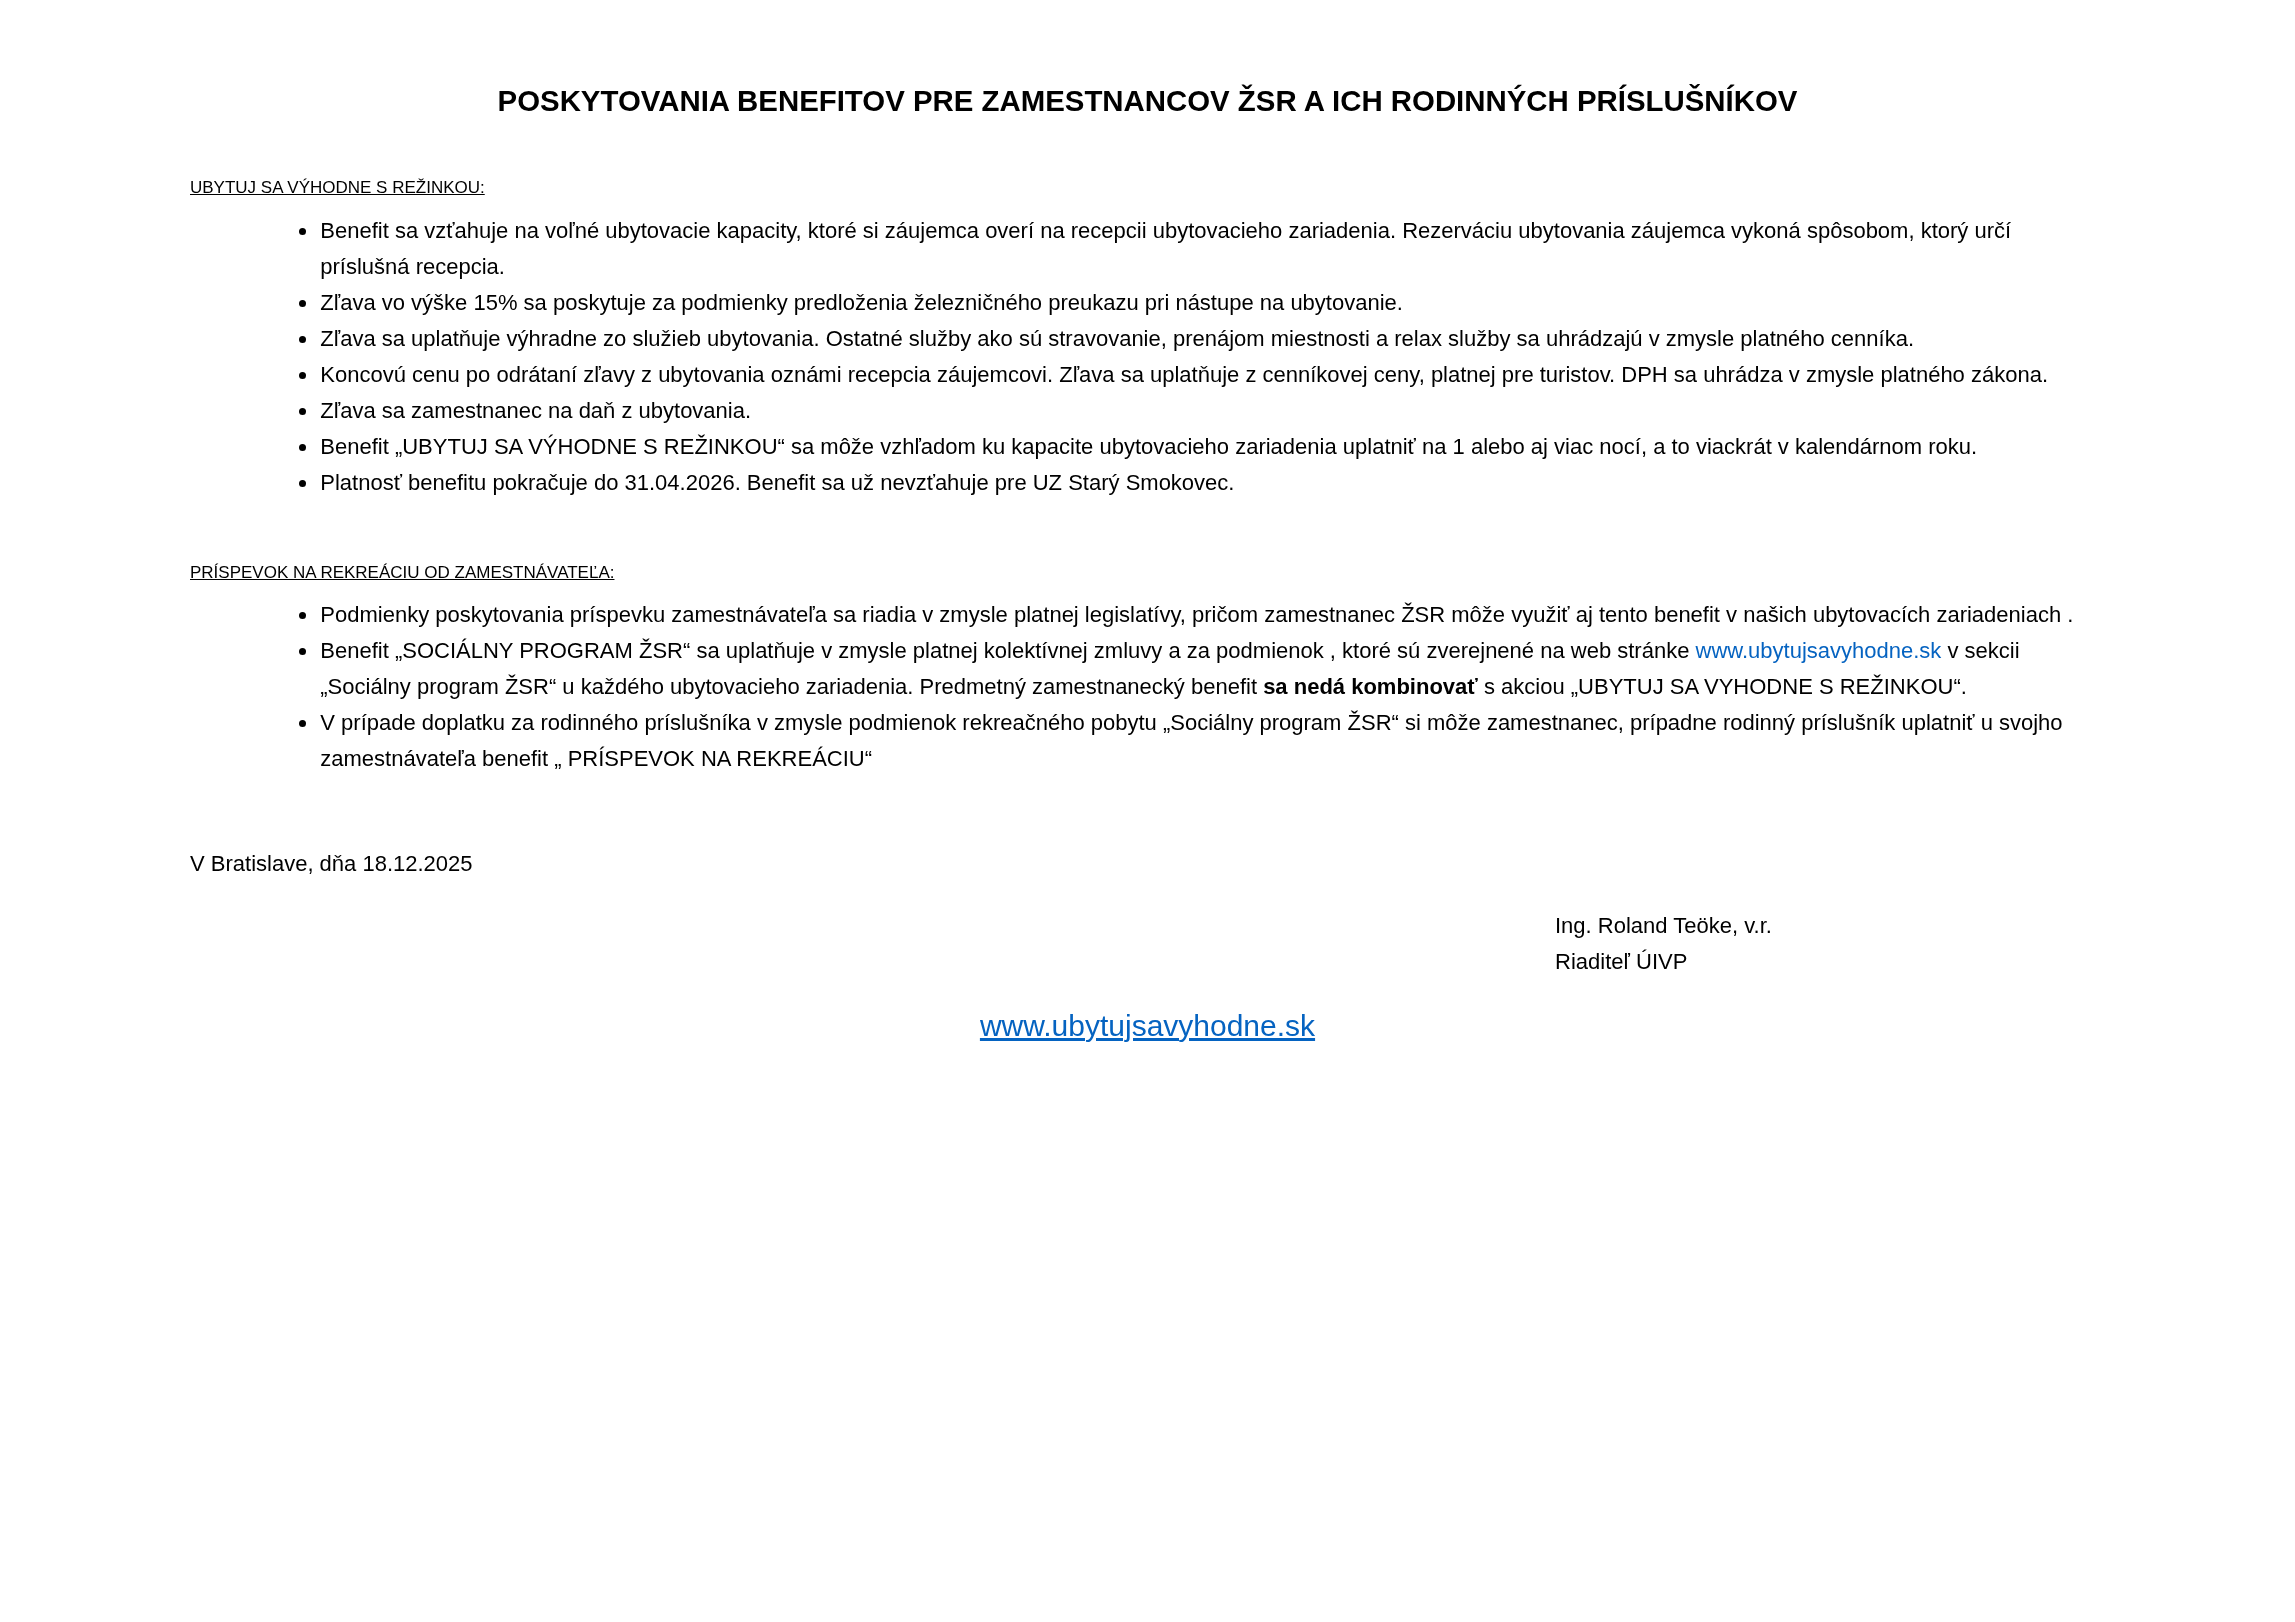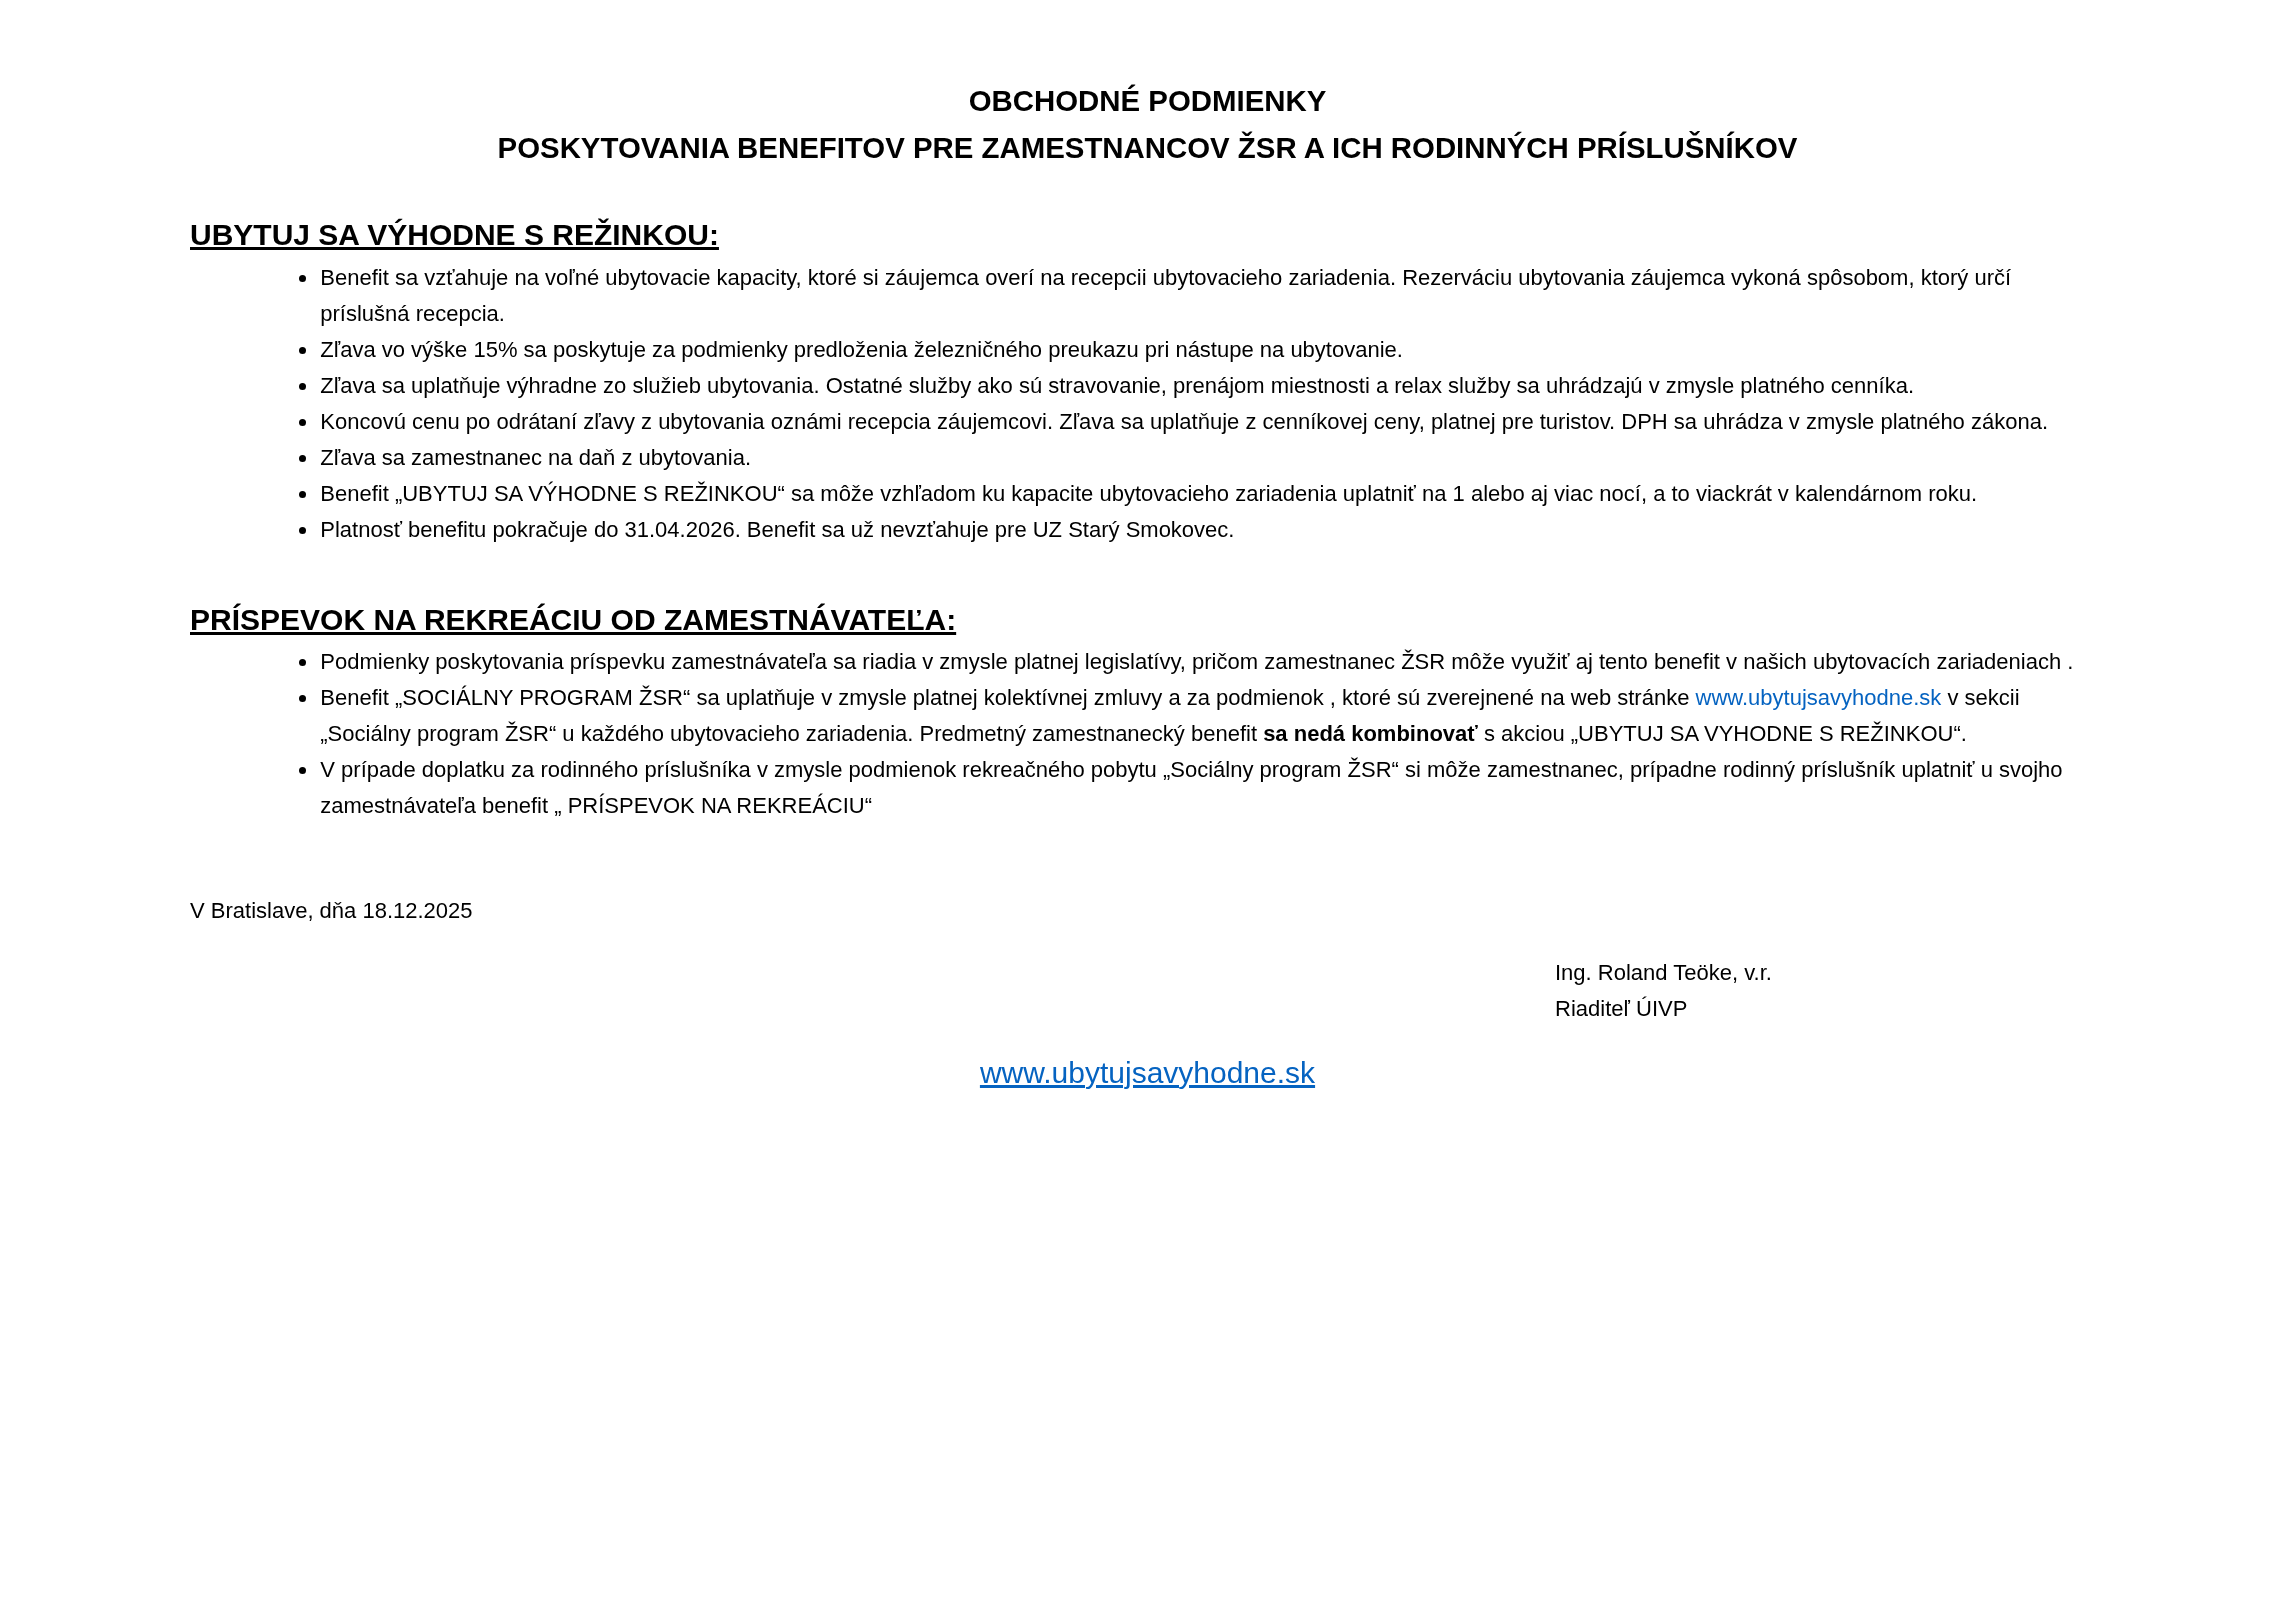--- a/index.html
+++ b/index.html
@@ -16,22 +16,22 @@
   }
   .content{padding:77px 190px 0 190px;}
   .doc-title{
     text-align:center;
     font-weight:bold;
     font-size:29.4px;
     line-height:47px;
   }
   .sections{margin-top:46px;}
   .section-heading{
-    font-size:30px;
-    font-weight:bold;
+    font-size:17px;
+    font-weight:normal;
     text-decoration:underline;
     margin:54px 0 6.5px 0;
     line-height:36px;
   }
   .section:first-child .section-heading{margin-top:0;}
   ul.bullets{margin:0;padding-left:96px;list-style:disc;}
   ul.bullets li{padding-left:1.3px;margin-left:33px;}
   a.inline-link{color:var(--link-color);text-decoration:none;cursor:pointer;}
   .footer-date{margin-top:69px;}
   .signature{
@@ -47,21 +47,20 @@
     cursor:pointer;
   }
 </style>
 </head>
 <body>
 
 <div class="page">
   <div class="content">
 
     <div class="doc-title">
-      <div>OBCHODNÉ PODMIENKY</div>
       <div>POSKYTOVANIA BENEFITOV PRE ZAMESTNANCOV ŽSR A ICH RODINNÝCH PRÍSLUŠNÍKOV</div>
     </div>
 
     <div class="sections" id="sections">
         <div class="section">
           <div class="section-heading">UBYTUJ SA VÝHODNE S REŽINKOU:</div>
           <ul class="bullets">
             <li>Benefit sa vzťahuje na voľné ubytovacie kapacity, ktoré si záujemca overí na recepcii ubytovacieho zariadenia. Rezerváciu ubytovania záujemca vykoná spôsobom, ktorý určí príslušná recepcia.</li>
             <li>Zľava vo výške 15% sa poskytuje za podmienky predloženia železničného preukazu pri nástupe na ubytovanie.</li>
             <li>Zľava sa uplatňuje výhradne zo služieb ubytovania. Ostatné služby ako sú stravovanie, prenájom miestnosti a relax služby sa uhrádzajú v zmysle platného cenníka.</li>

